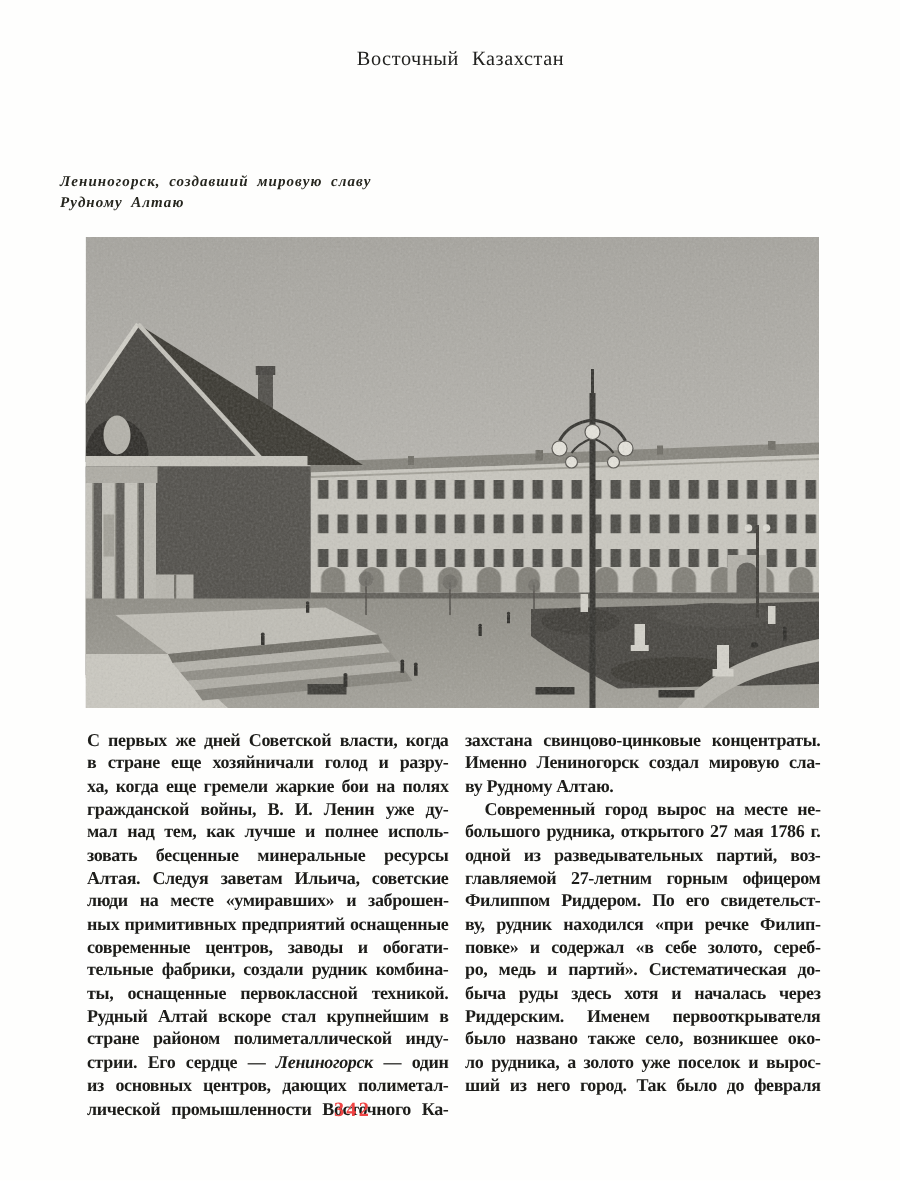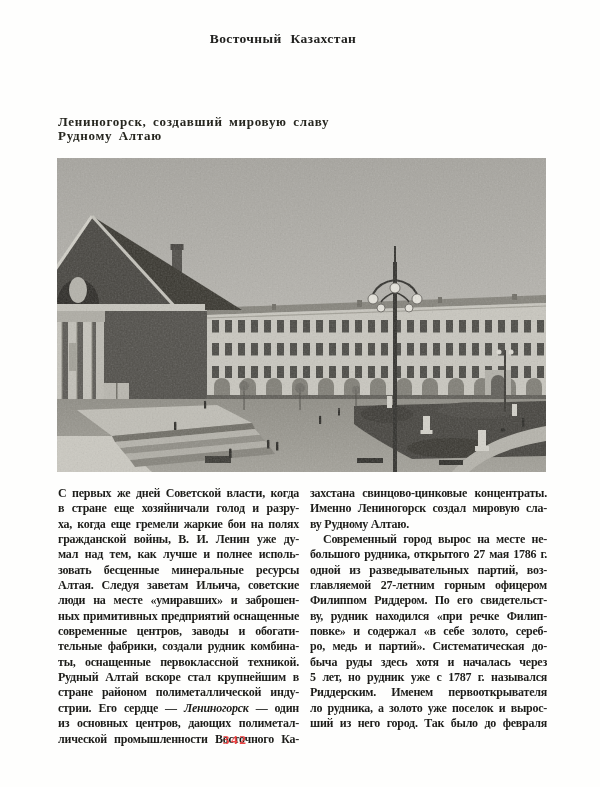--- a/index.html
+++ b/index.html
@@ -9,29 +9,30 @@
     font-family:"Liberation Serif", serif;
     color:#191917;
     position:relative;
     overflow:hidden;
   }
   .page { position:absolute; inset:0; background:#fefefd; }
 
   .running-head {
     position:absolute; top:31px; left:0; width:566px;
     text-align:center;
-    font-size:13.5px; font-weight:700;
+    font-size:13.5px; font-weight:400;
     letter-spacing:0.4px; word-spacing:5px;
     color:#222220;
+    padding-left:24px;
   }
 
   .caption {
-    position:absolute; left:58px; top:115px;
-    font-weight:600;
-    font-size:13px; line-height:13.5px;
+    position:absolute; left:40px; top:115px;
+    font-style:italic; font-weight:600;
+    font-size:10px; line-height:13.5px;
     letter-spacing:0.7px; word-spacing:2.5px;
     color:#26261f;
   }
 
   .figure {
     position:absolute; left:57px; top:158px;
     width:489px; height:314px;
     overflow:hidden;
   }
   .figure svg { display:block; }
@@ -261,21 +262,21 @@
       <div class="tline tlast">ву Рудному Алтаю.</div>
       <div class="tline tindent">Современный город вырос на месте не-</div>
       <div class="tline">большого рудника, открытого 27 мая 1786 г.</div>
       <div class="tline">одной из разведывательных партий, воз-</div>
       <div class="tline">главляемой 27-летним горным офицером</div>
       <div class="tline">Филиппом Риддером. По его свидетельст-</div>
       <div class="tline">ву, рудник находился «при речке Филип-</div>
       <div class="tline">повке» и содержал «в себе золото, сереб-</div>
       <div class="tline">ро, медь и партий». Систематическая до-</div>
       <div class="tline">быча руды здесь хотя и началась через</div>
-      <div class="tline">5 лет, но рудник уже с 1787 г. назывался</div>
       <div class="tline">Риддерским.  Именем  первооткрывателя</div>
+      <div class="tline">было названо также село, возникшее око-</div>
       <div class="tline">ло рудника, а золото уже поселок и вырос-</div>
       <div class="tline">ший из него город. Так было до февраля</div>
     </div>
 
   <div class="folio">342</div>
 
 </div>
 
 </body></html>

